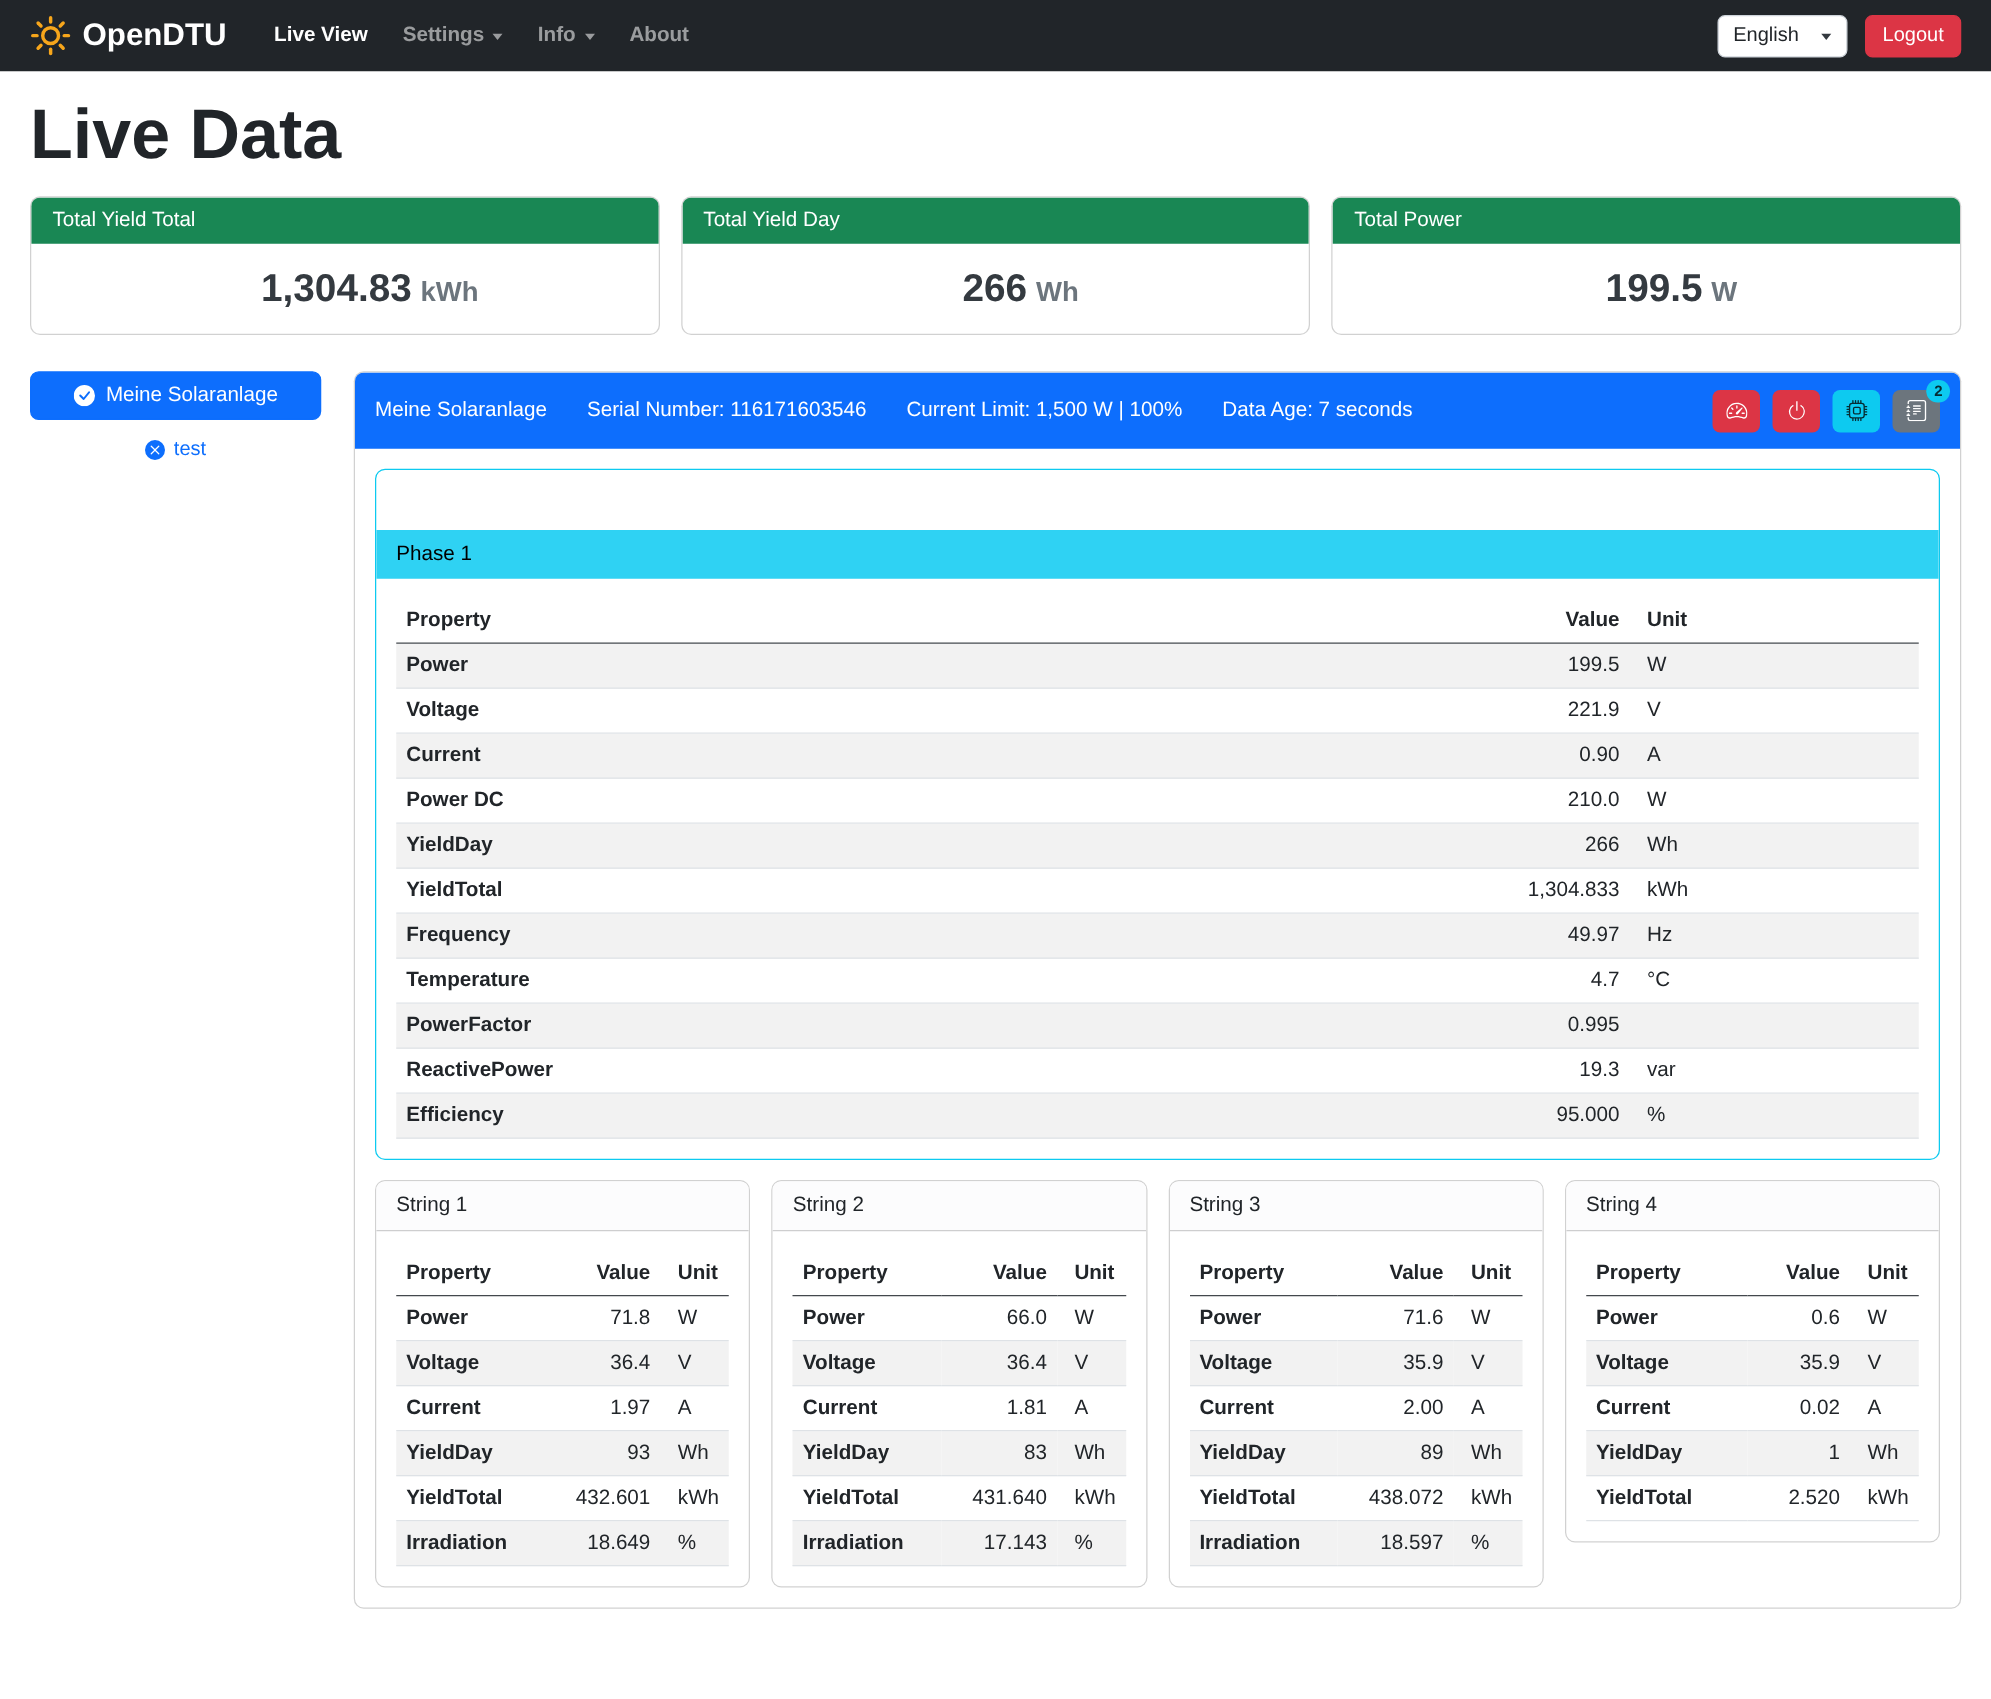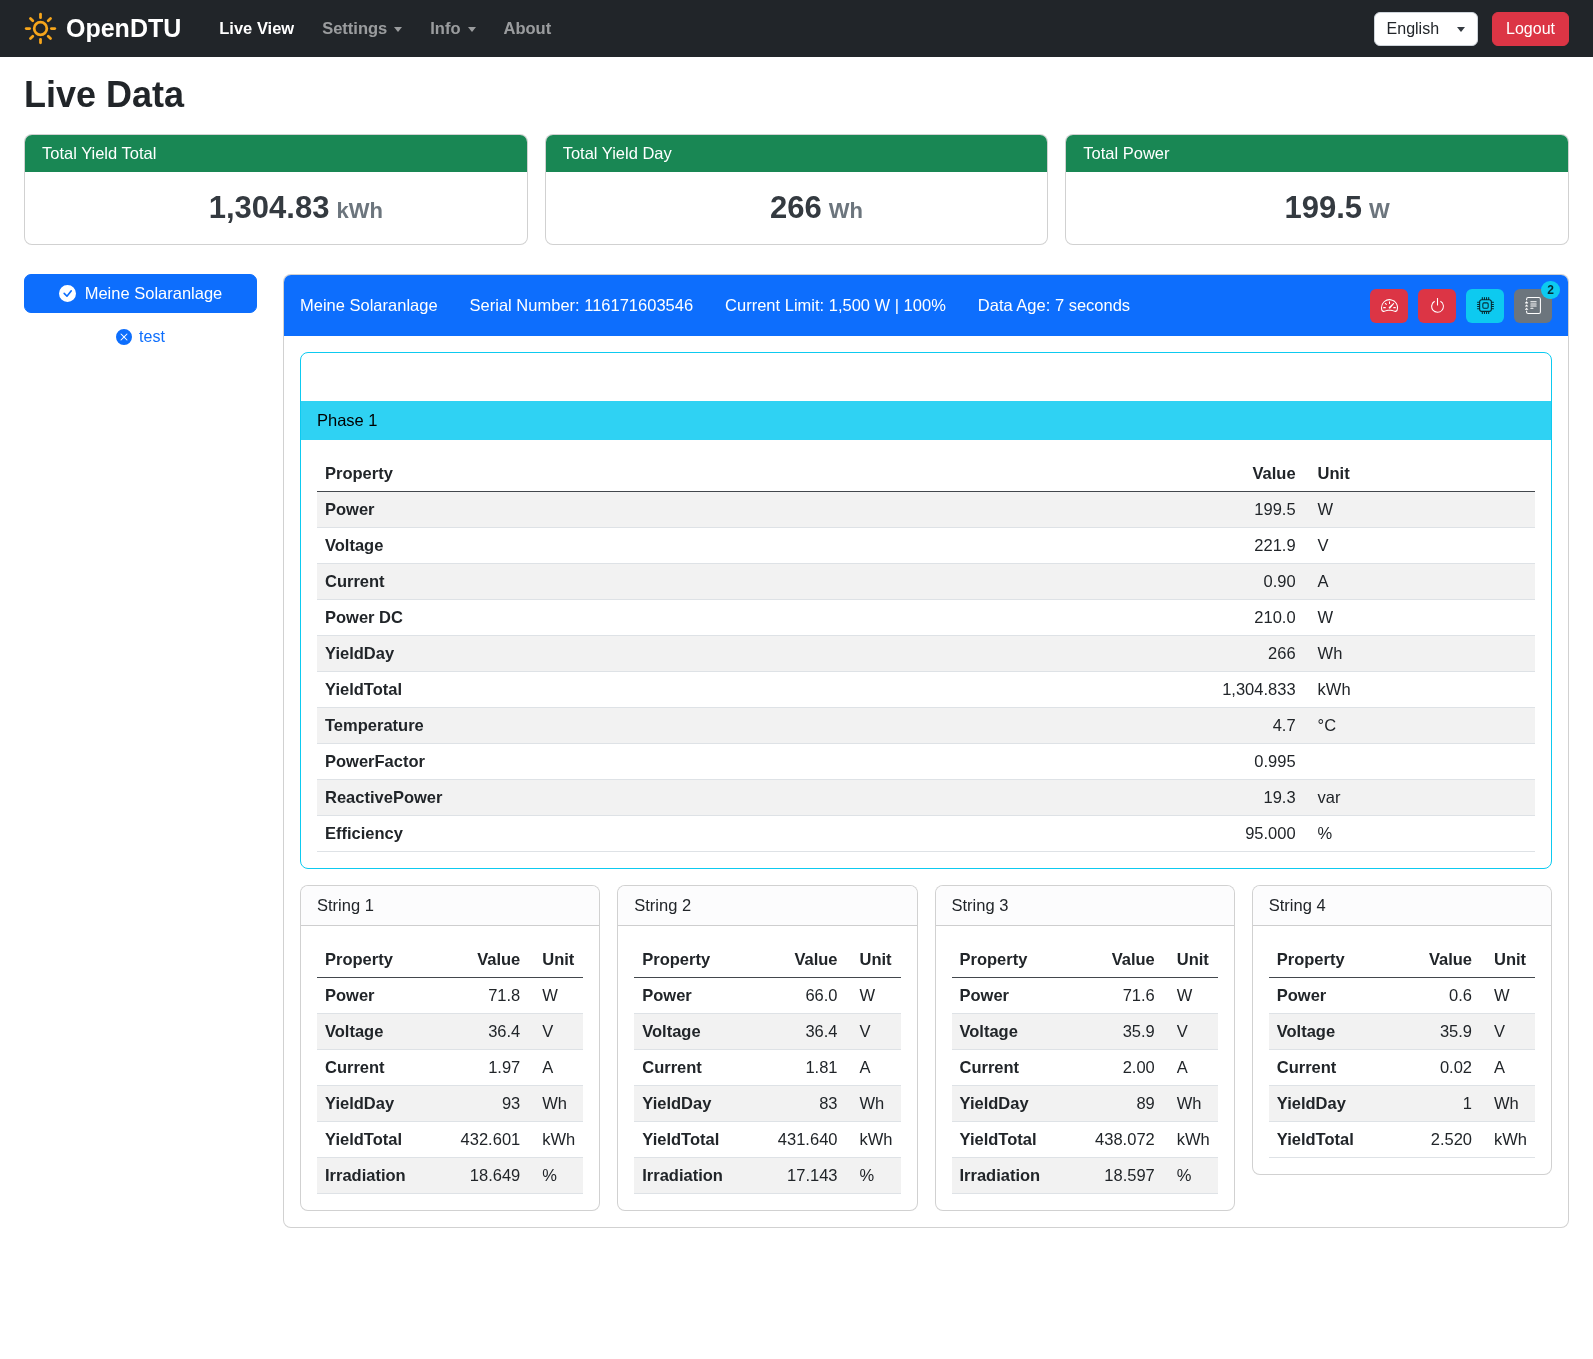--- a/index.html
+++ b/index.html
@@ -22,21 +22,21 @@
   .lang-select { background:#fff; color:#212529; border:1px solid #ced4da;
     border-radius:6px; padding:7px 12px; display:flex; align-items:center;
     gap:18px; cursor:pointer; font-size:16px; }
   .lang-select .caret { border-top-color:#343a40; }
   .logout-btn { background:#dc3545; border:1px solid #dc3545; color:#fff;
     font-size:16px; padding:7px 13px; border-radius:6px; cursor:pointer;
     font-family:inherit; }
 
   
   .container { padding:0 24px 30px 24px; }
-  h1.page-title { font-size:36px; font-weight:700; margin:17px 0 18px 0; }
+  h1.page-title { font-size:56px; font-weight:700; margin:17px 0 18px 0; }
 
   
   .summary-grid { display:grid; grid-template-columns:repeat(3,1fr); gap:17px; }
   .scard { border:1px solid rgba(0,0,0,.18); border-radius:8px; overflow:hidden;
     background:#fff; }
   .scard-header { background:#198754; color:#fff; padding:9px 17px;
     font-size:16.5px; }
   .scard-body { padding:18px 16px; text-align:center; }
   .scard-value { font-size:31px; font-weight:700; color:#343a40;margin-left:40px; }
   .scard-unit { font-size:22px; font-weight:600; color:#6c757d; margin-left:7px; }
@@ -273,20 +273,25 @@
                     <th class="t-prop">YieldDay</th>
                     <td class="t-val">266</td>
                     <td class="t-unit">Wh</td>
                   </tr>
                   <tr>
                     <th class="t-prop">YieldTotal</th>
                     <td class="t-val">1,304.833</td>
                     <td class="t-unit">kWh</td>
                   </tr>
                   <tr>
+                    <th class="t-prop">Frequency</th>
+                    <td class="t-val">49.97</td>
+                    <td class="t-unit">Hz</td>
+                  </tr>
+                  <tr>
                     <th class="t-prop">Temperature</th>
                     <td class="t-val">4.7</td>
                     <td class="t-unit">°C</td>
                   </tr>
                   <tr>
                     <th class="t-prop">PowerFactor</th>
                     <td class="t-val">0.995</td>
                     <td class="t-unit"></td>
                   </tr>
                   <tr>

